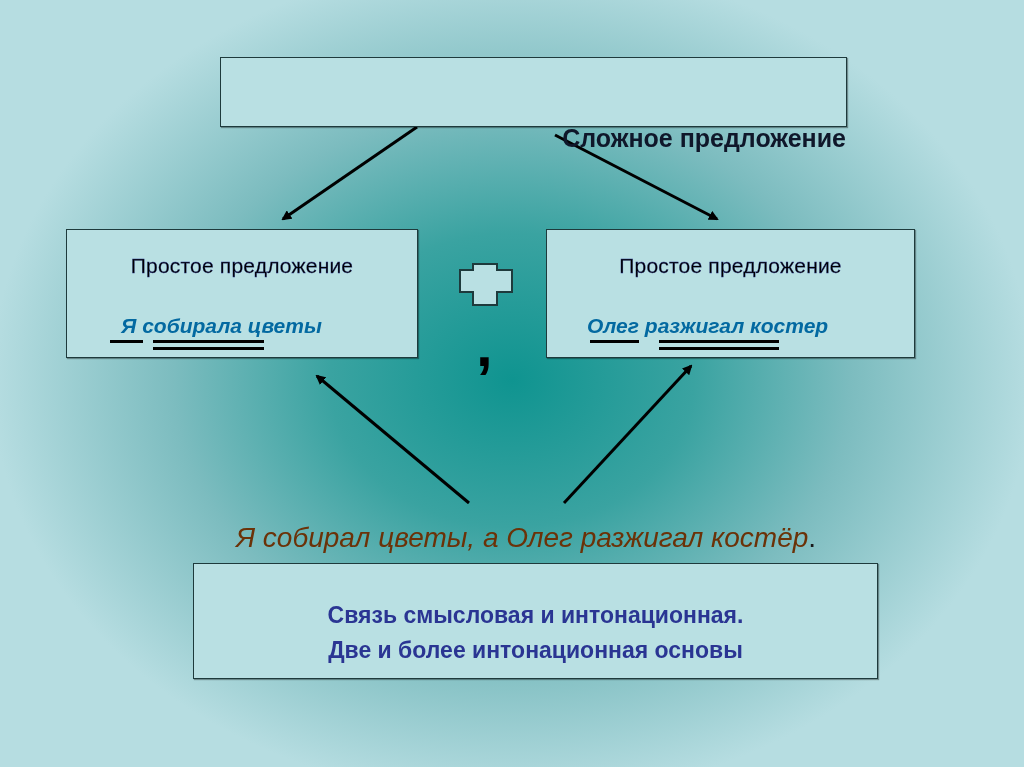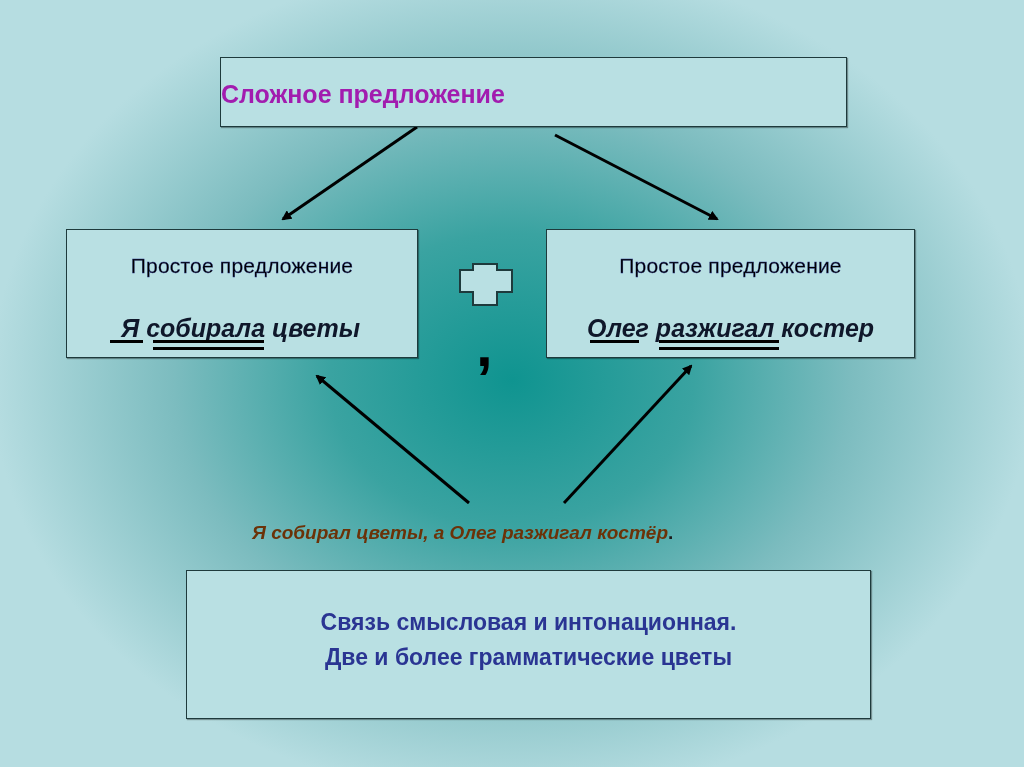--- a/index.html
+++ b/index.html
@@ -9,35 +9,35 @@
     background: radial-gradient(ellipse 520px 420px at 512px 380px, #0f9490 0%, #3aa3a1 35%, #7cbcbf 65%, #b6dde1 100%);
   }
   .box {
     position: absolute;
     background: #b9e0e3;
     border: 1.5px solid #1e3a3c;
     box-shadow: 1px 1px 1px rgba(0,0,0,0.35);
     box-sizing: border-box;
   }
   .title-text {
-    color: #a21caf; font-weight: bold; font-size: 25px;
-    position: absolute; left: 0; right: 0; text-align: left;
+    color: #0f172a; font-weight: bold; font-size: 25px;
+    position: absolute; left: 0; right: 0; text-align: right; margin-top: 44px;
   }
   .simple-title {
     color: #000000; font-size: 21px; position: absolute; left: 0; right: 0; text-align: center;
     font-weight: normal; letter-spacing: 0.2px; -webkit-text-stroke: 0.3px #2a3593;
   }
   .sentence {
-    color: #0f172a; font-size: 25px; font-style: italic; font-weight: bold;
+    color: #0369a1; font-size: 21px; font-style: italic; font-weight: bold;
     position: absolute; white-space: nowrap;
   }
   .underline { position: absolute; height: 3px; background: #000; }
   .example {
-    position: absolute; left: 252px; top: 522px;
-    color: #6b3208; font-size: 19px; font-style: italic; font-weight: bold; white-space: nowrap;
+    position: absolute; left: 236px; top: 522px;
+    color: #6b3208; font-size: 28px; font-style: italic; font-weight: normal; white-space: nowrap;
   }
   .example .dot { color: #1a1a1a; font-style: normal; }
   .summary-line {
     color: #2a3593; font-weight: bold; font-size: 23px;
     position: absolute; left: 0; right: 0; text-align: center;
   }
   svg.overlay { position: absolute; left: 0; top: 0; }
   .comma {
     position: absolute; left: 476px; top: 316px;
     font-size: 60px; font-weight: bold; color: #000; line-height: 1;
@@ -79,16 +79,16 @@
   <div class="sentence" style="left:40px; top:84px;font-style:italic;">Олег разжигал костер</div>
   <div class="underline" style="left:43px; top:110px; width:49px;"></div>
   <div class="underline" style="left:112px; top:110px; width:120px;"></div>
   <div class="underline" style="left:112px; top:117px; width:120px;"></div>
 </div>
 
 <div class="example">
   <span>Я собирал цветы, а Олег разжигал костёр</span><span class="dot">.</span>
 </div>
 
-<div class="box" style="left:186px; top:563px; width:685px; height:149px;margin-top:7px;">
+<div class="box" style="left:193px; top:563px; width:685px; height:116px;">
   <div class="summary-line" style="top:38px;">Связь смысловая и интонационная.</div>
-  <div class="summary-line" style="top:73px;">Две и более грамматические цветы</div>
+  <div class="summary-line" style="top:73px;">Две и более интонационная основы</div>
 </div>
 
 </body></html>

